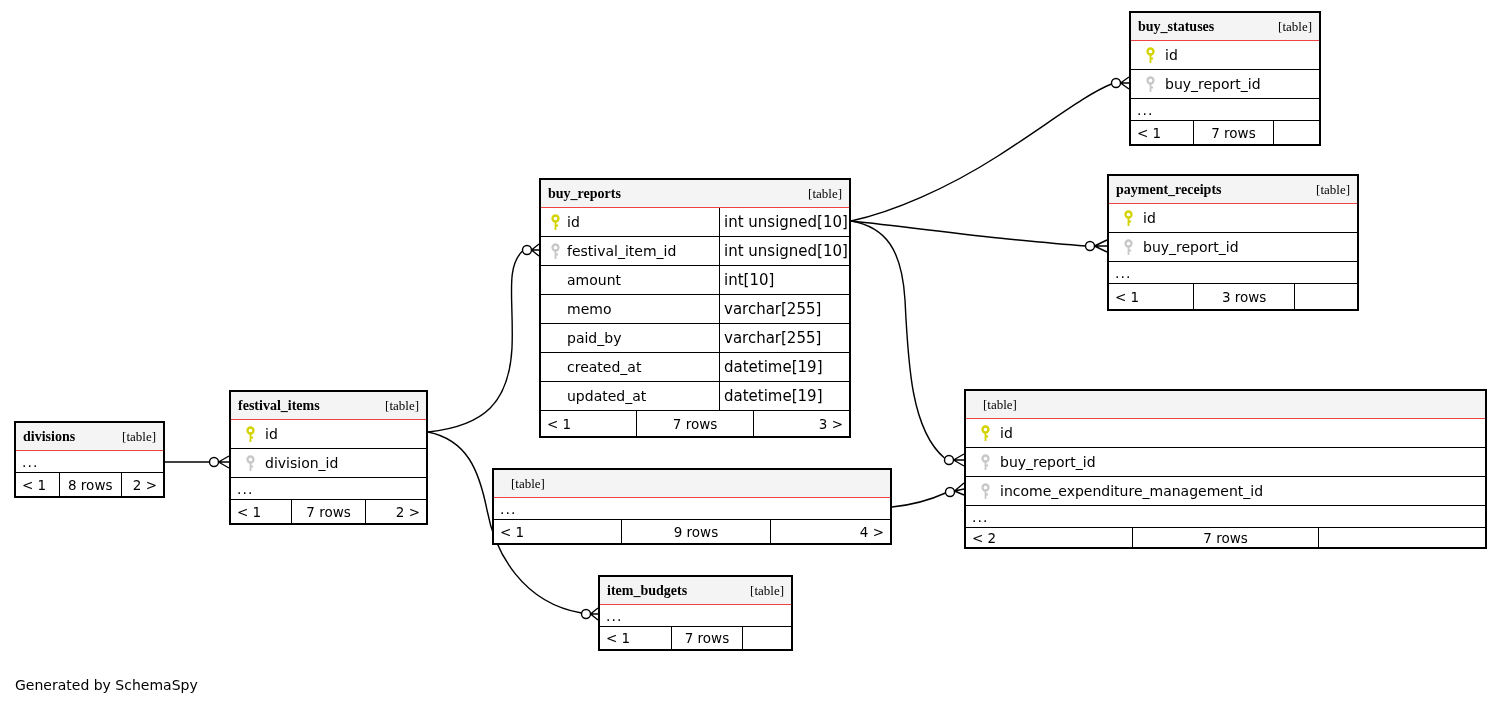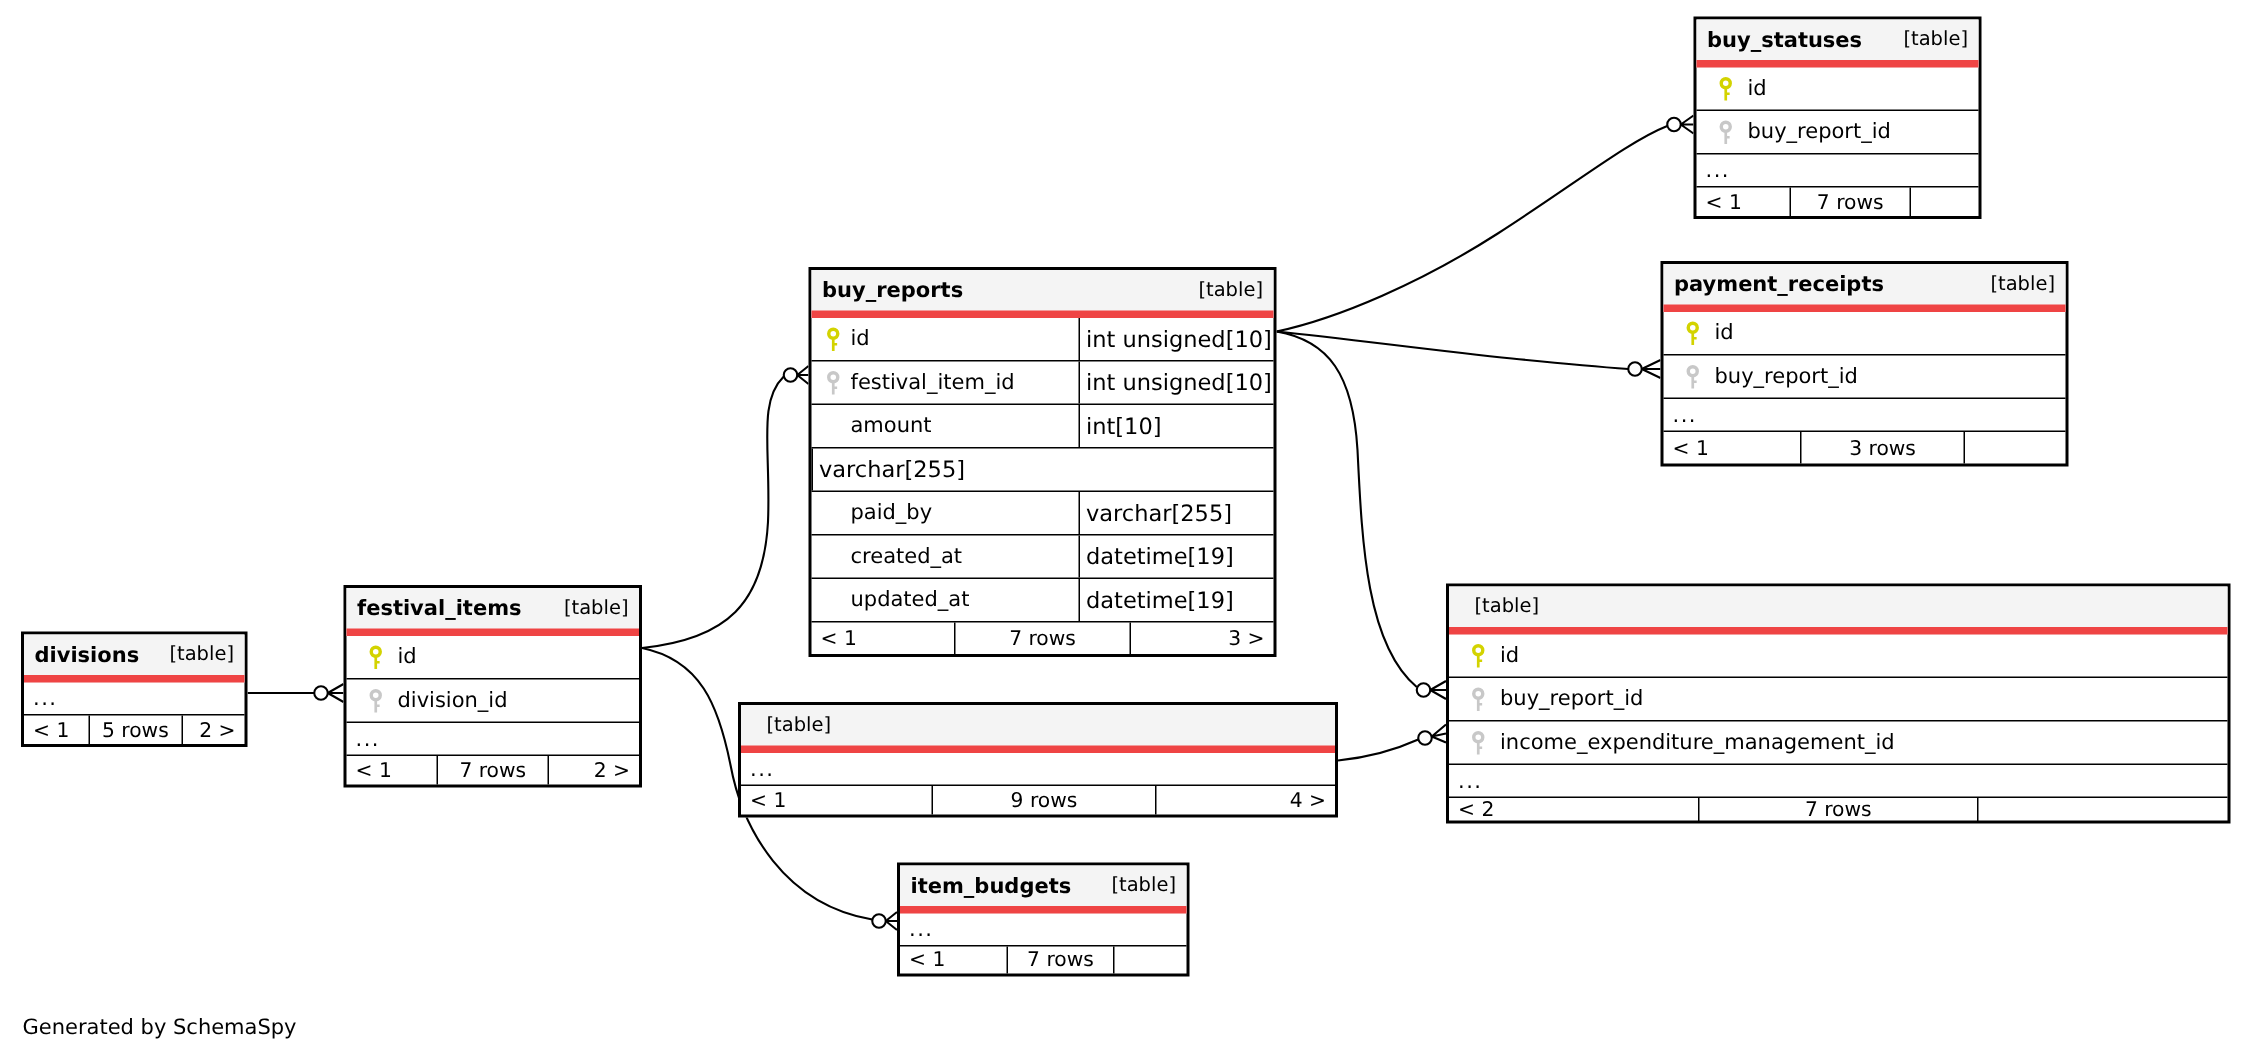--- a/index.html
+++ b/index.html
@@ -6,22 +6,22 @@
   body{
     width:1501px;height:707px;position:relative;background:#ffffff;
     font-family:"DejaVu Sans","Liberation Sans",sans-serif;color:#000;
     overflow:hidden;
   }
   .tbl{
     position:absolute;border:2px solid #000;background:#fff;
     display:flex;flex-direction:column;box-sizing:border-box;z-index:2;
   }
   .t-head{
-    height:27px;flex:0 0 auto;background:#f4f4f4;border-bottom:5px solid #ef4444;
-    display:flex;align-items:center;justify-content:space-between;padding:0 7px;
+    height:27px;flex:0 0 auto;background:#f4f4f4;border-bottom:1px solid #ef4444;
+    display:flex;align-items:center;justify-content:space-between;padding:0 7px;font-family:Liberation Serif, serif;
   }
   .t-name{font-weight:bold;font-size:14px;white-space:nowrap;}
   .t-kind{font-size:13px;margin-left:10px;white-space:nowrap;}
   .t-col{height:28px;flex:0 0 auto;border-bottom:1px solid #000;display:flex;align-items:stretch;font-size:14px;}
   .t-left{display:flex;align-items:center;flex:1;min-width:0;}
   .t-ico{width:34px;padding-left:5px;display:flex;justify-content:center;align-items:center;box-sizing:border-box;flex:0 0 auto;}
   [data-table="buy_reports"] .t-ico{width:26px;padding-left:2px;}
   .t-cname{white-space:nowrap;}
   .t-type{width:130px;flex:0 0 auto;border-left:1px solid #000;display:flex;align-items:center;padding-left:4px;box-sizing:border-box;font-size:15px;white-space:nowrap;}
   .t-ell{height:21px;flex:0 0 auto;border-bottom:1px solid #000;display:flex;align-items:center;padding-left:6px;font-size:14px;letter-spacing:1px;}
@@ -110,21 +110,21 @@
         <div class="t-cname">buy_report_id</div>
       </div>
     </div>
     <div class="t-ell">...</div>
     <div class="t-foot">
       <div class="t-fc l">&lt; 1</div>
       <div class="t-fc c">7 rows</div>
       <div class="t-fc r"></div>
     </div>
   </div>
-<div class="tbl" data-table="payment_receipts" style="left:1107px;top:174px;width:272px;height:137px;">
+<div class="tbl" data-table="payment_receipts" style="left:1107px;top:174px;width:252px;height:137px;">
     <div class="t-head">
       <div class="t-name">payment_receipts</div>
       <div class="t-kind">[table]</div>
     </div>
     <div class="t-col">
       <div class="t-left">
         <div class="t-ico">
           <svg width="9" height="17" viewBox="0 0 9 17">
             <circle cx="4.5" cy="4.5" r="3" fill="none" stroke="#d3d300" stroke-width="2.3"></circle>
             <path d="M4.5 7.5 V16 M4.5 11.5 h2.6" fill="none" stroke="#d3d300" stroke-width="1.8"></path>
@@ -181,20 +181,24 @@
       <div class="t-type">int unsigned[10]</div>
     </div>
     <div class="t-col">
       <div class="t-left">
         <div class="t-ico"></div>
         <div class="t-cname">amount</div>
       </div>
       <div class="t-type">int[10]</div>
     </div>
     <div class="t-col">
+      <div class="t-left">
+        <div class="t-ico"></div>
+        <div class="t-cname">memo</div>
+      </div>
       <div class="t-type">varchar[255]</div>
     </div>
     <div class="t-col">
       <div class="t-left">
         <div class="t-ico"></div>
         <div class="t-cname">paid_by</div>
       </div>
       <div class="t-type">varchar[255]</div>
     </div>
     <div class="t-col">
@@ -319,18 +323,18 @@
     </div>
   </div>
 <div class="tbl" data-table="divisions" style="left:14px;top:421px;width:151px;height:77px;">
     <div class="t-head">
       <div class="t-name">divisions</div>
       <div class="t-kind">[table]</div>
     </div>
     <div class="t-ell">...</div>
     <div class="t-foot">
       <div class="t-fc l">&lt; 1</div>
-      <div class="t-fc c">5 rows</div>
+      <div class="t-fc c">8 rows</div>
       <div class="t-fc r">2 &gt;</div>
     </div>
   </div>
 
 <div class="credit">Generated by SchemaSpy</div>
 
 </body></html>

